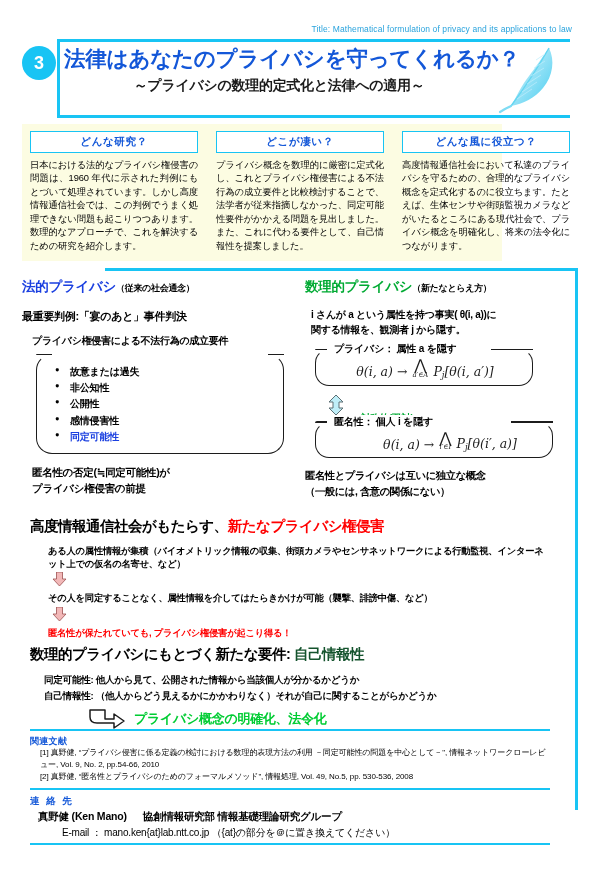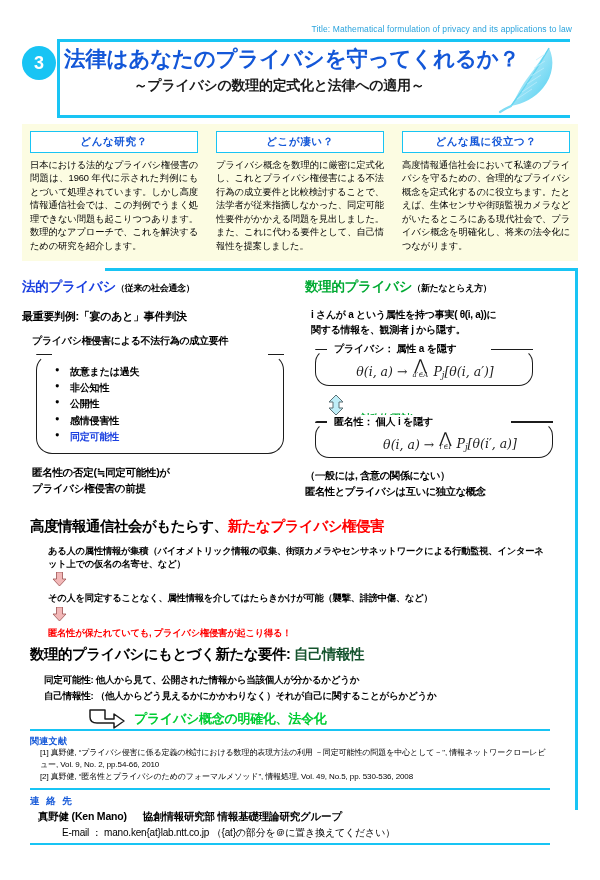--- a/index.html
+++ b/index.html
@@ -93,21 +93,21 @@
   .feather {
     position: absolute;
     left: 495px; top: 20px;
     width: 70px; height: 74px;
   }
 
   
   .intro-panel {
     position: absolute;
     left: 22px; top: 124px;
-    width: 556px; height: 137px;
+    width: 480px; height: 137px;
     background: #fcfce2;
   }
   .icol {
     position: absolute;
     top: 7px;
     width: 168px;
   }
   .icol.c1 { left: 8px; }
   .icol.c2 { left: 194px; }
   .icol.c3 { left: 380px; }
@@ -514,22 +514,22 @@
         <span>→</span>
         <span class="bigwedge">
           <span class="w">⋀</span>
           <span class="s">i′∈I</span>
         </span>
         <i>P<span class="sup">j</span>[θ(i′, a)]</i>
       </div>
     </div>
 
     <div class="note-under">
+      <div>匿名性とプライバシは互いに独立な概念</div>
       <div>（一般には, 含意の関係にない）</div>
-      <div>匿名性とプライバシは互いに独立な概念</div>
     </div>
   </div>
 
   <div class="wide-sec" style="top:517px;">
     <div class="wide-head">
       <span>高度情報通信社会がもたらす、</span><span class="red">新たなプライバシ権侵害</span>
     </div>
 
     <div class="flowtext" style="margin-top:9px;">ある人の属性情報が集積（バイオメトリック情報の収集、街頭カメラやセンサネットワークによる行動監視、インターネット上での仮名の名寄せ、など）</div>
     <svg class="downarrow" width="15" height="15" viewBox="0 0 15 15">

